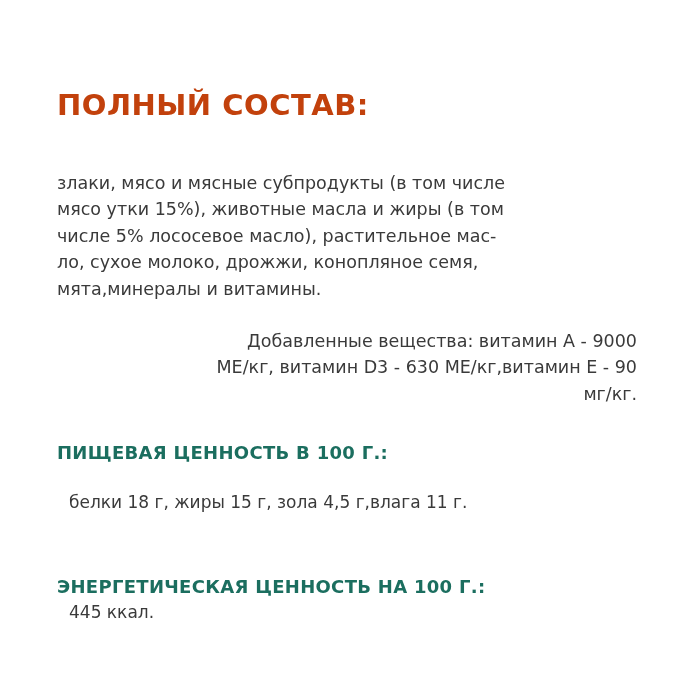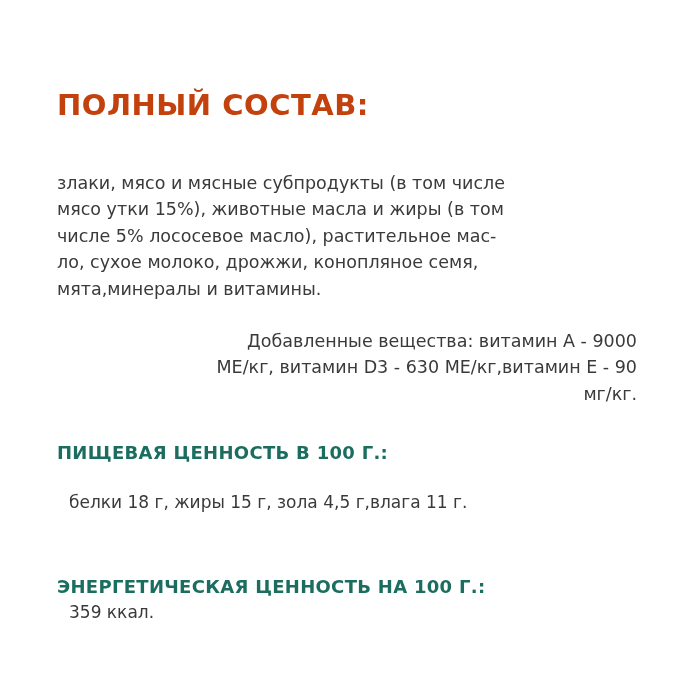--- a/index.html
+++ b/index.html
@@ -90,15 +90,15 @@
   <p class="additives-text">Добавленные вещества:  витамин А  -  9000
 МЕ/кг, витамин D3  -  630 МЕ/кг,витамин Е  -  90
 мг/кг.</p>
 
   <h2 class="section-heading" id="nutrition-heading">ПИЩЕВАЯ ЦЕННОСТЬ В 100 Г.:</h2>
 
   <p class="section-body" id="nutrition-body">белки  18 г, жиры 15 г, зола 4,5 г,влага 11 г.</p>
 
   <h2 class="section-heading" id="energy-heading">ЭНЕРГЕТИЧЕСКАЯ ЦЕННОСТЬ НА 100 Г.:</h2>
 
-  <p class="section-body" id="energy-body">359 ккал.</p>
+  <p class="section-body" id="energy-body">445 ккал.</p>
 
 </div>
 
 </body></html>

